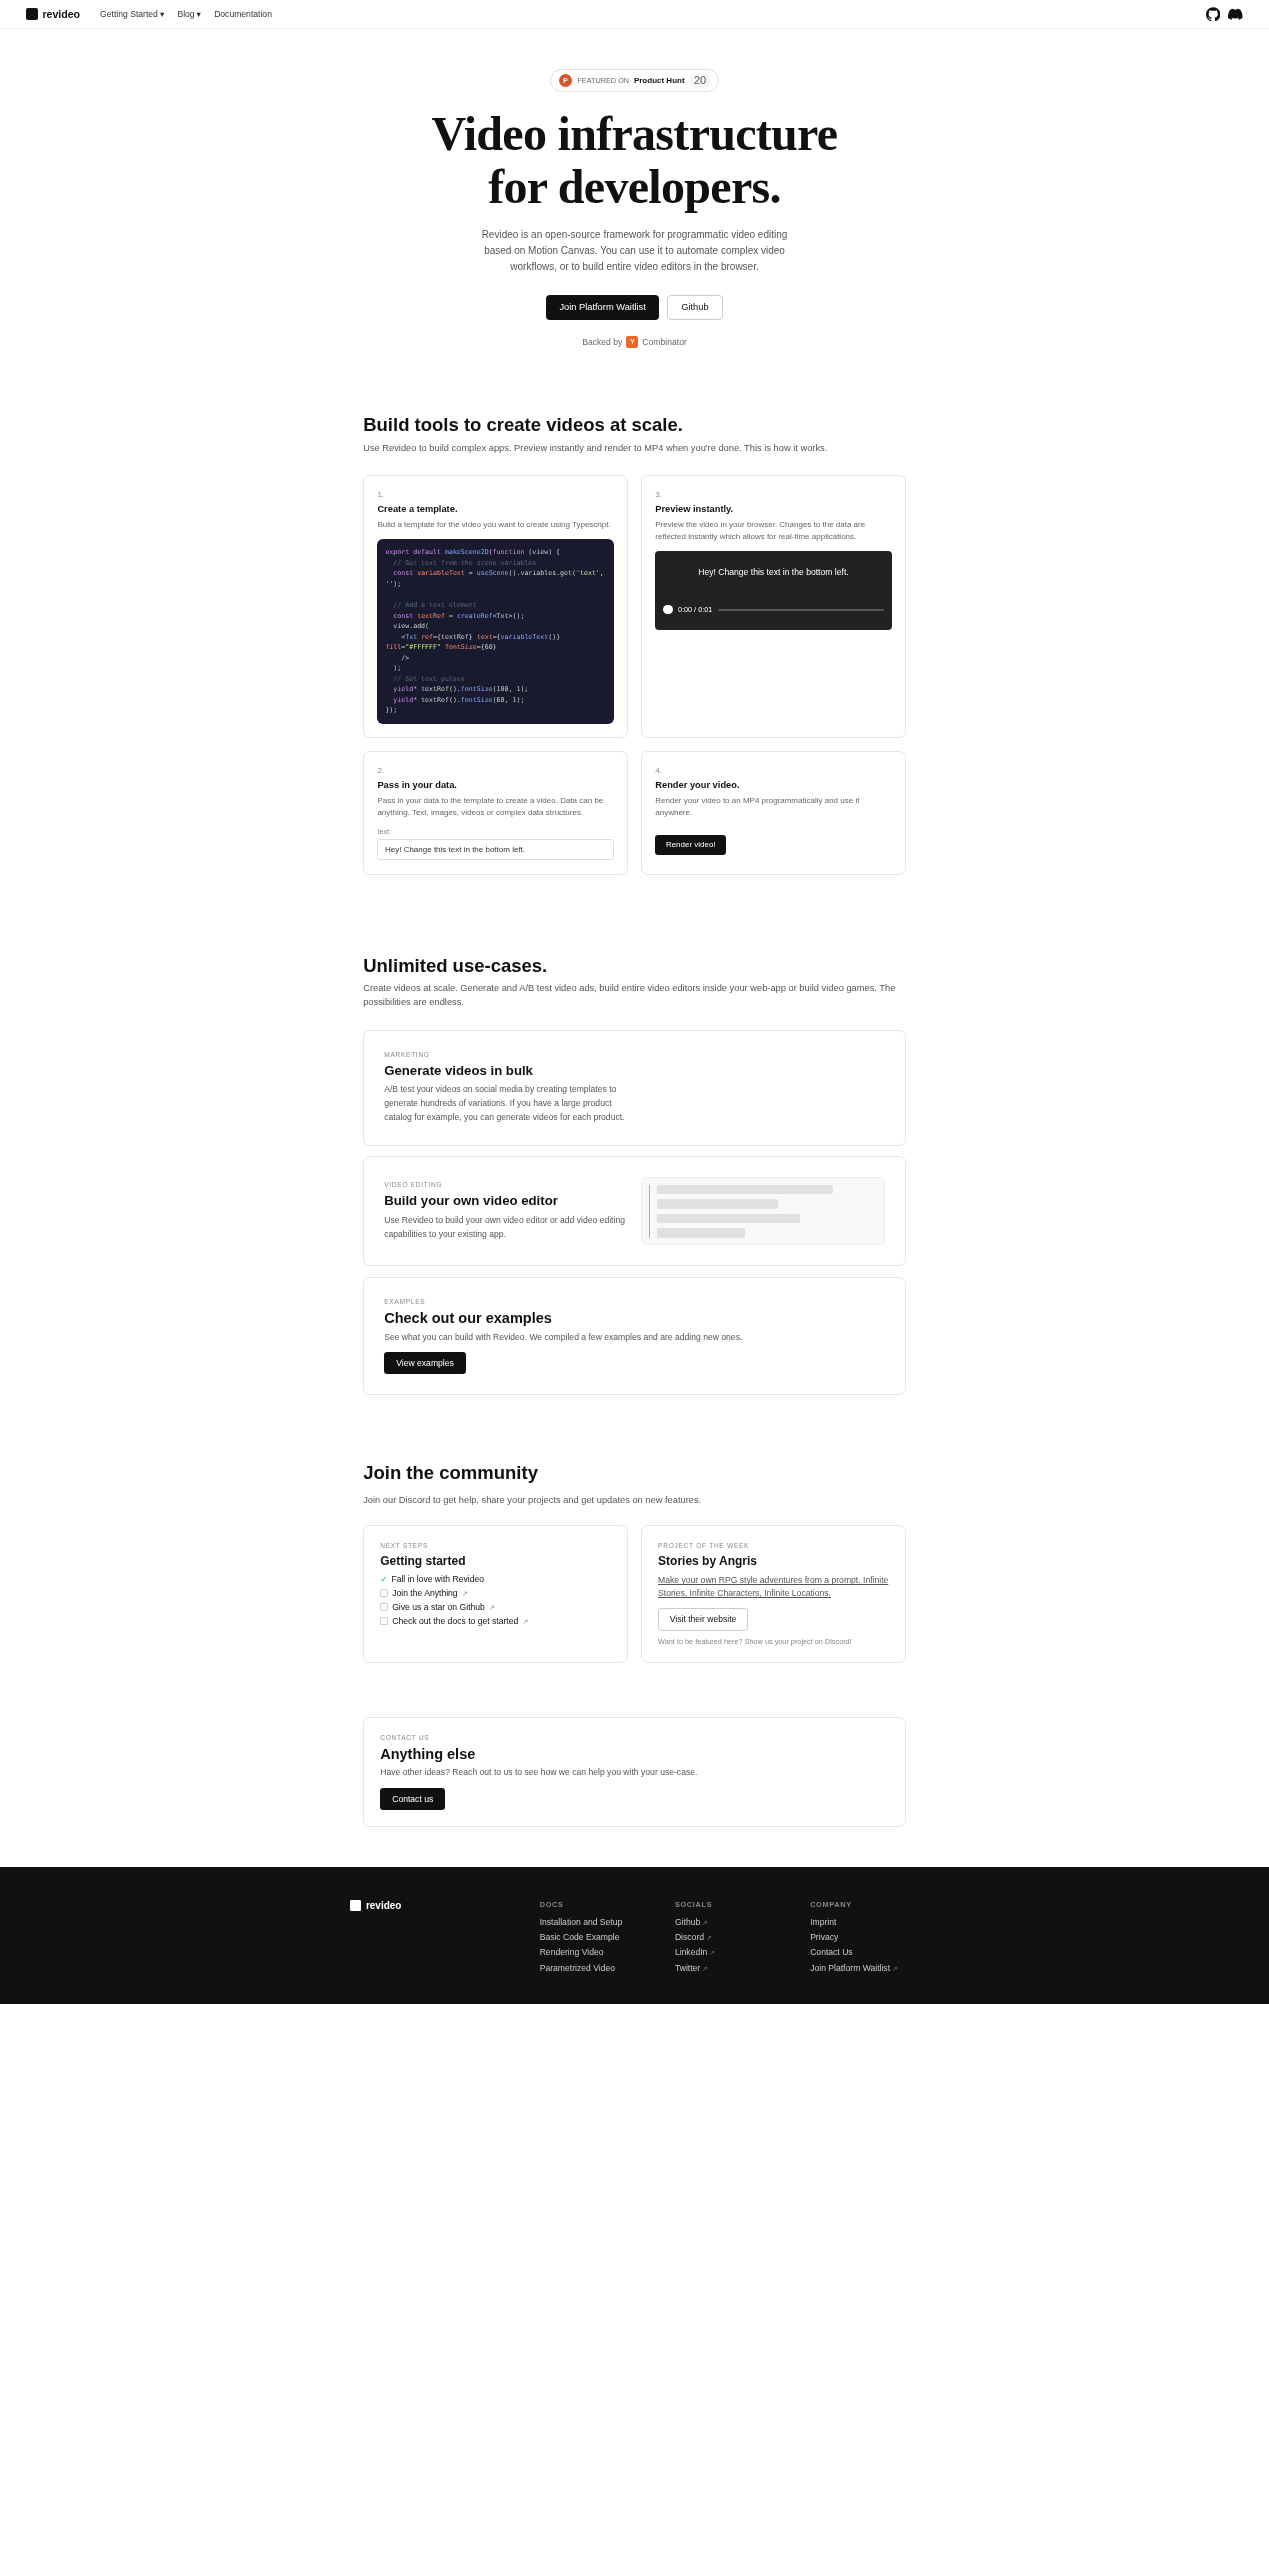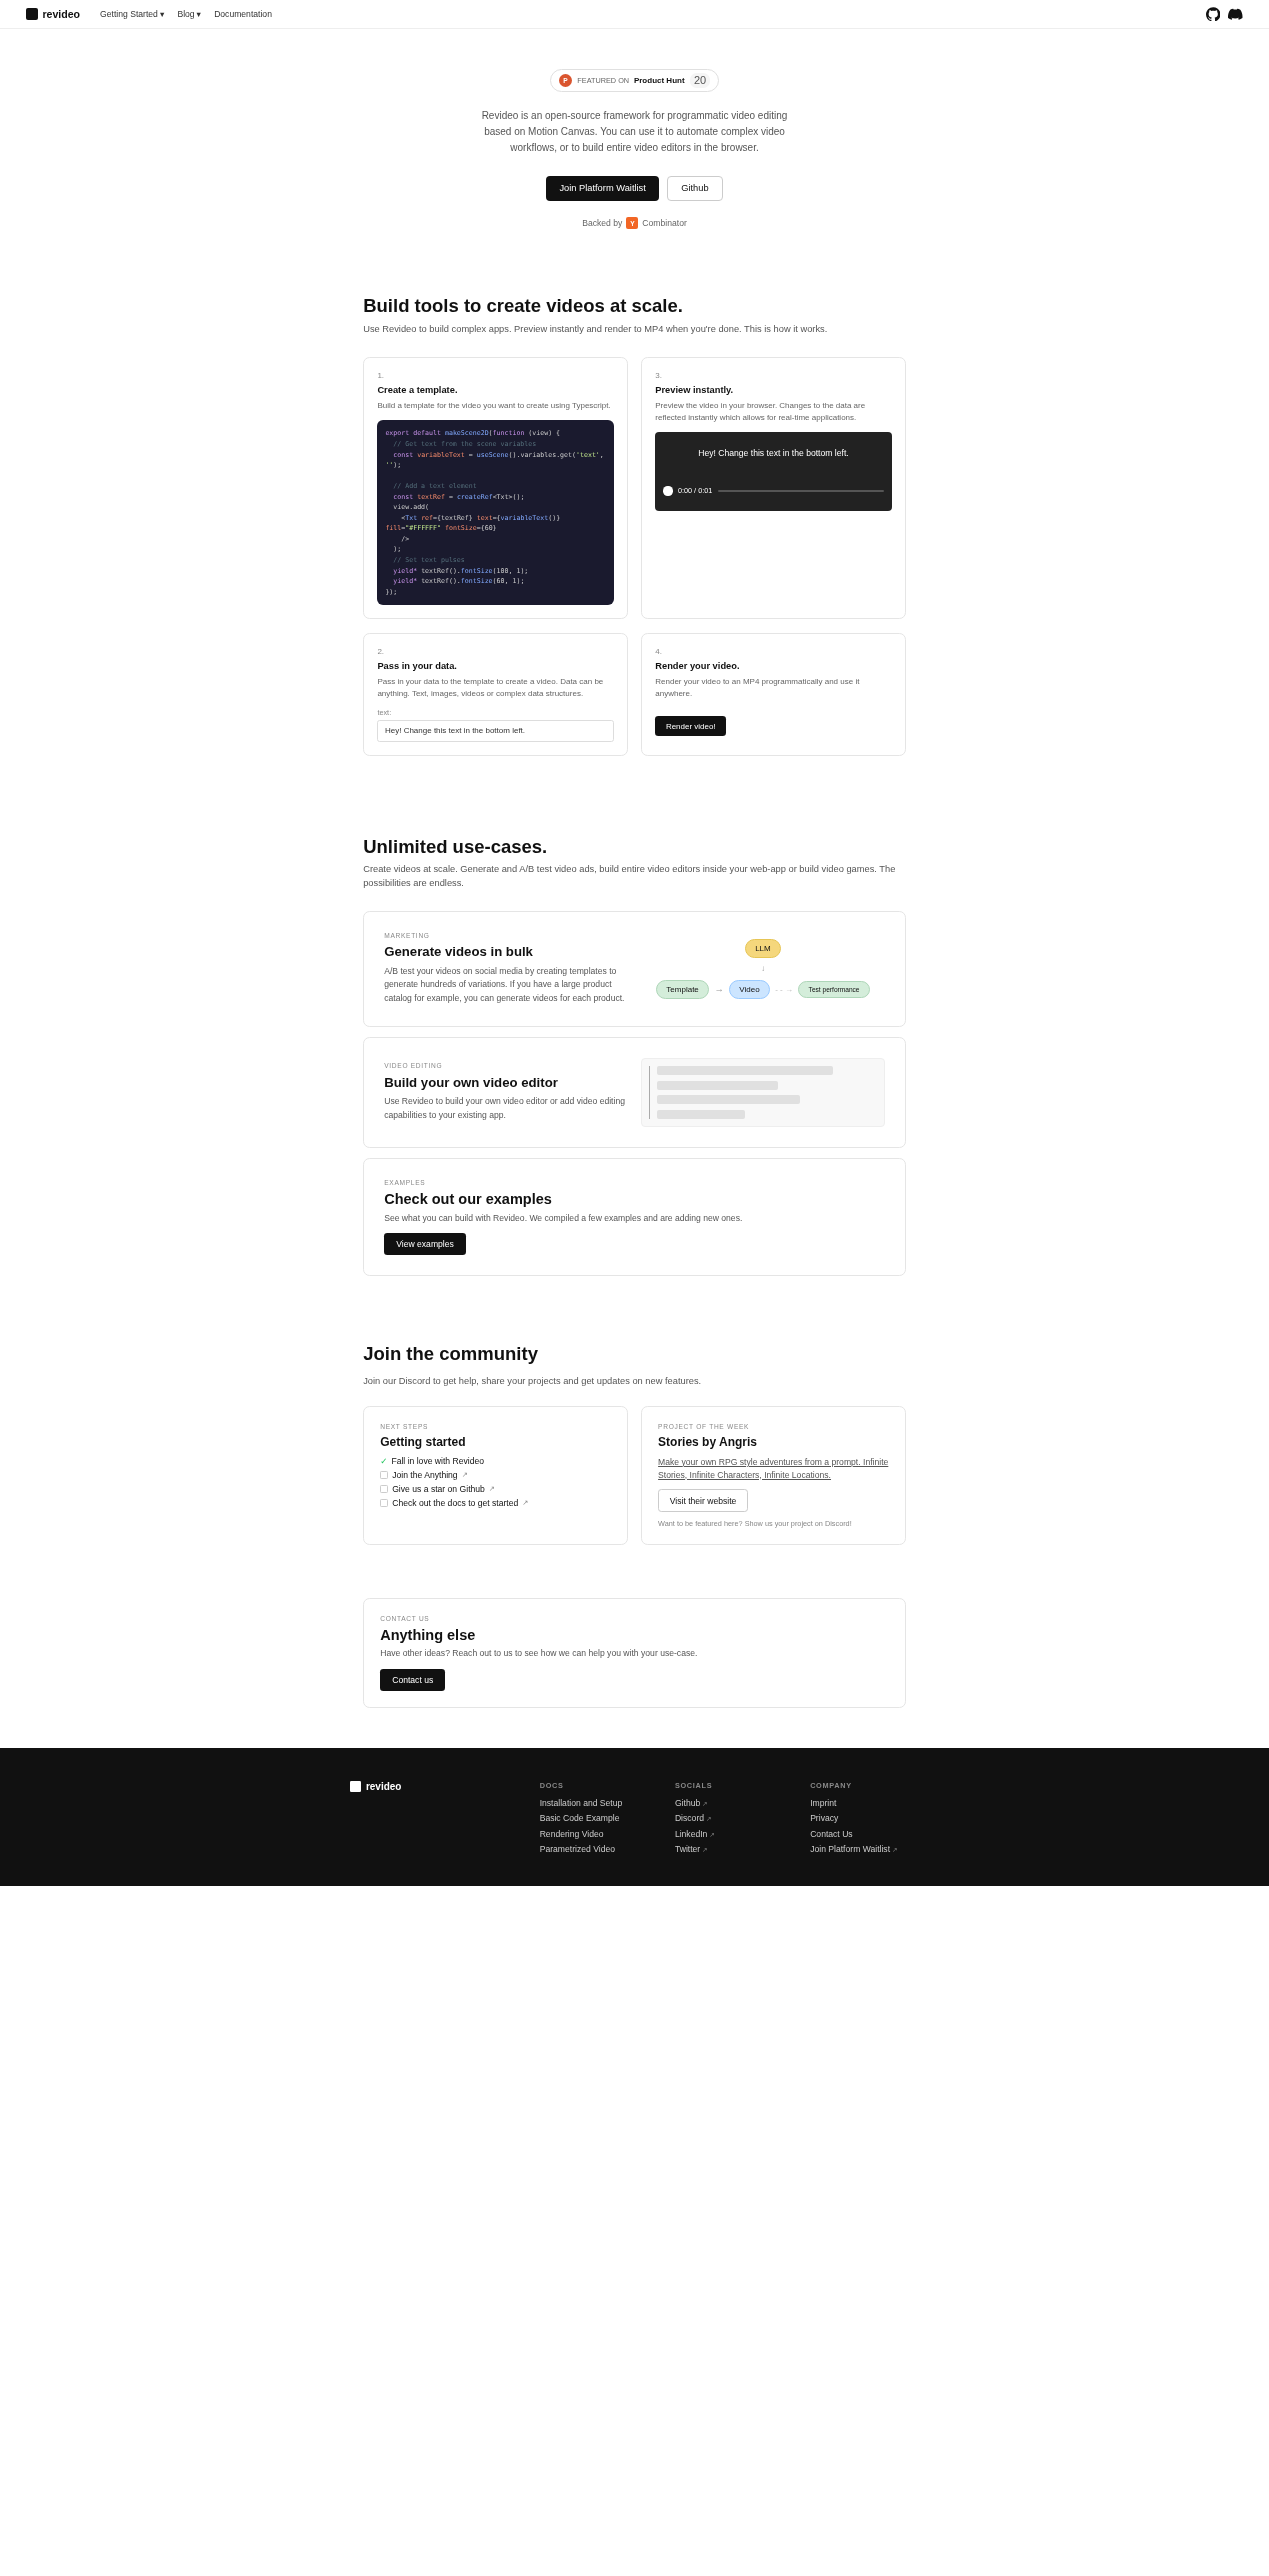--- a/index.html
+++ b/index.html
@@ -144,20 +144,24 @@
 
 <div class="hero">
   <div class="product-hunt-badge">
     <div class="ph-logo">P</div>
     <div>
       <span class="ph-text">FEATURED ON</span>
       <strong style="font-size:8px; margin-left:2.6px;">Product Hunt</strong>
     </div>
     <span class="ph-count">20</span>
   </div>
+  <h1 class="hero-title">
+    <span>Video infrastructure</span><br>
+    <span>for developers.</span>
+  </h1>
   <p class="hero-subtitle">Revideo is an open-source framework for programmatic video editing based on Motion Canvas. You can use it to automate complex video workflows, or to build entire video editors in the browser.</p>
   <div class="hero-buttons">
     <button class="btn-primary">Join Platform Waitlist</button>
     <button class="btn-secondary">Github</button>
   </div>
   <div class="backed-by">
     <span>Backed by</span>
     <span class="yc-logo">Y</span>
     <span>Combinator</span>
   </div>
@@ -226,33 +230,20 @@
 
 <div class="section">
   <h2 class="section-title">Unlimited use-cases.</h2>
   <p class="section-subtitle">Create videos at scale. Generate and A/B test video ads, build entire video editors inside your web-app or build video games. The possibilities are endless.</p>
 
   <div class="usecase-card">
     <div>
       <div class="usecase-tag">MARKETING</div>
       <div class="usecase-title">Generate videos in bulk</div>
       <div class="usecase-desc">A/B test your videos on social media by creating templates to generate hundreds of variations. If you have a large product catalog for example, you can generate videos for each product.</div>
-    </div>
-    <div style="display:flex; align-items:center; justify-content:center;">
-      <div style="display:flex; flex-direction:column; align-items:center; gap:6.6px;">
-        <div class="flow-node flow-node-llm">LLM</div>
-        <div style="color:#999; font-size:8px;">↓</div>
-        <div style="display:flex; align-items:center; gap:5.3px;">
-          <div class="flow-node flow-node-template">Template</div>
-          <span style="color:#999;">→</span>
-          <div class="flow-node flow-node-video">Video</div>
-          <span style="color:#bbb; font-size:8px;">- - →</span>
-          <div class="flow-node flow-node-test">Test performance</div>
-        </div>
-      </div>
     </div>
   </div>
 
   <div class="usecase-card">
     <div>
       <div class="usecase-tag">VIDEO EDITING</div>
       <div class="usecase-title">Build your own video editor</div>
       <div class="usecase-desc">Use Revideo to build your own video editor or add video editing capabilities to your existing app.</div>
     </div>
     <div class="editor-preview">

